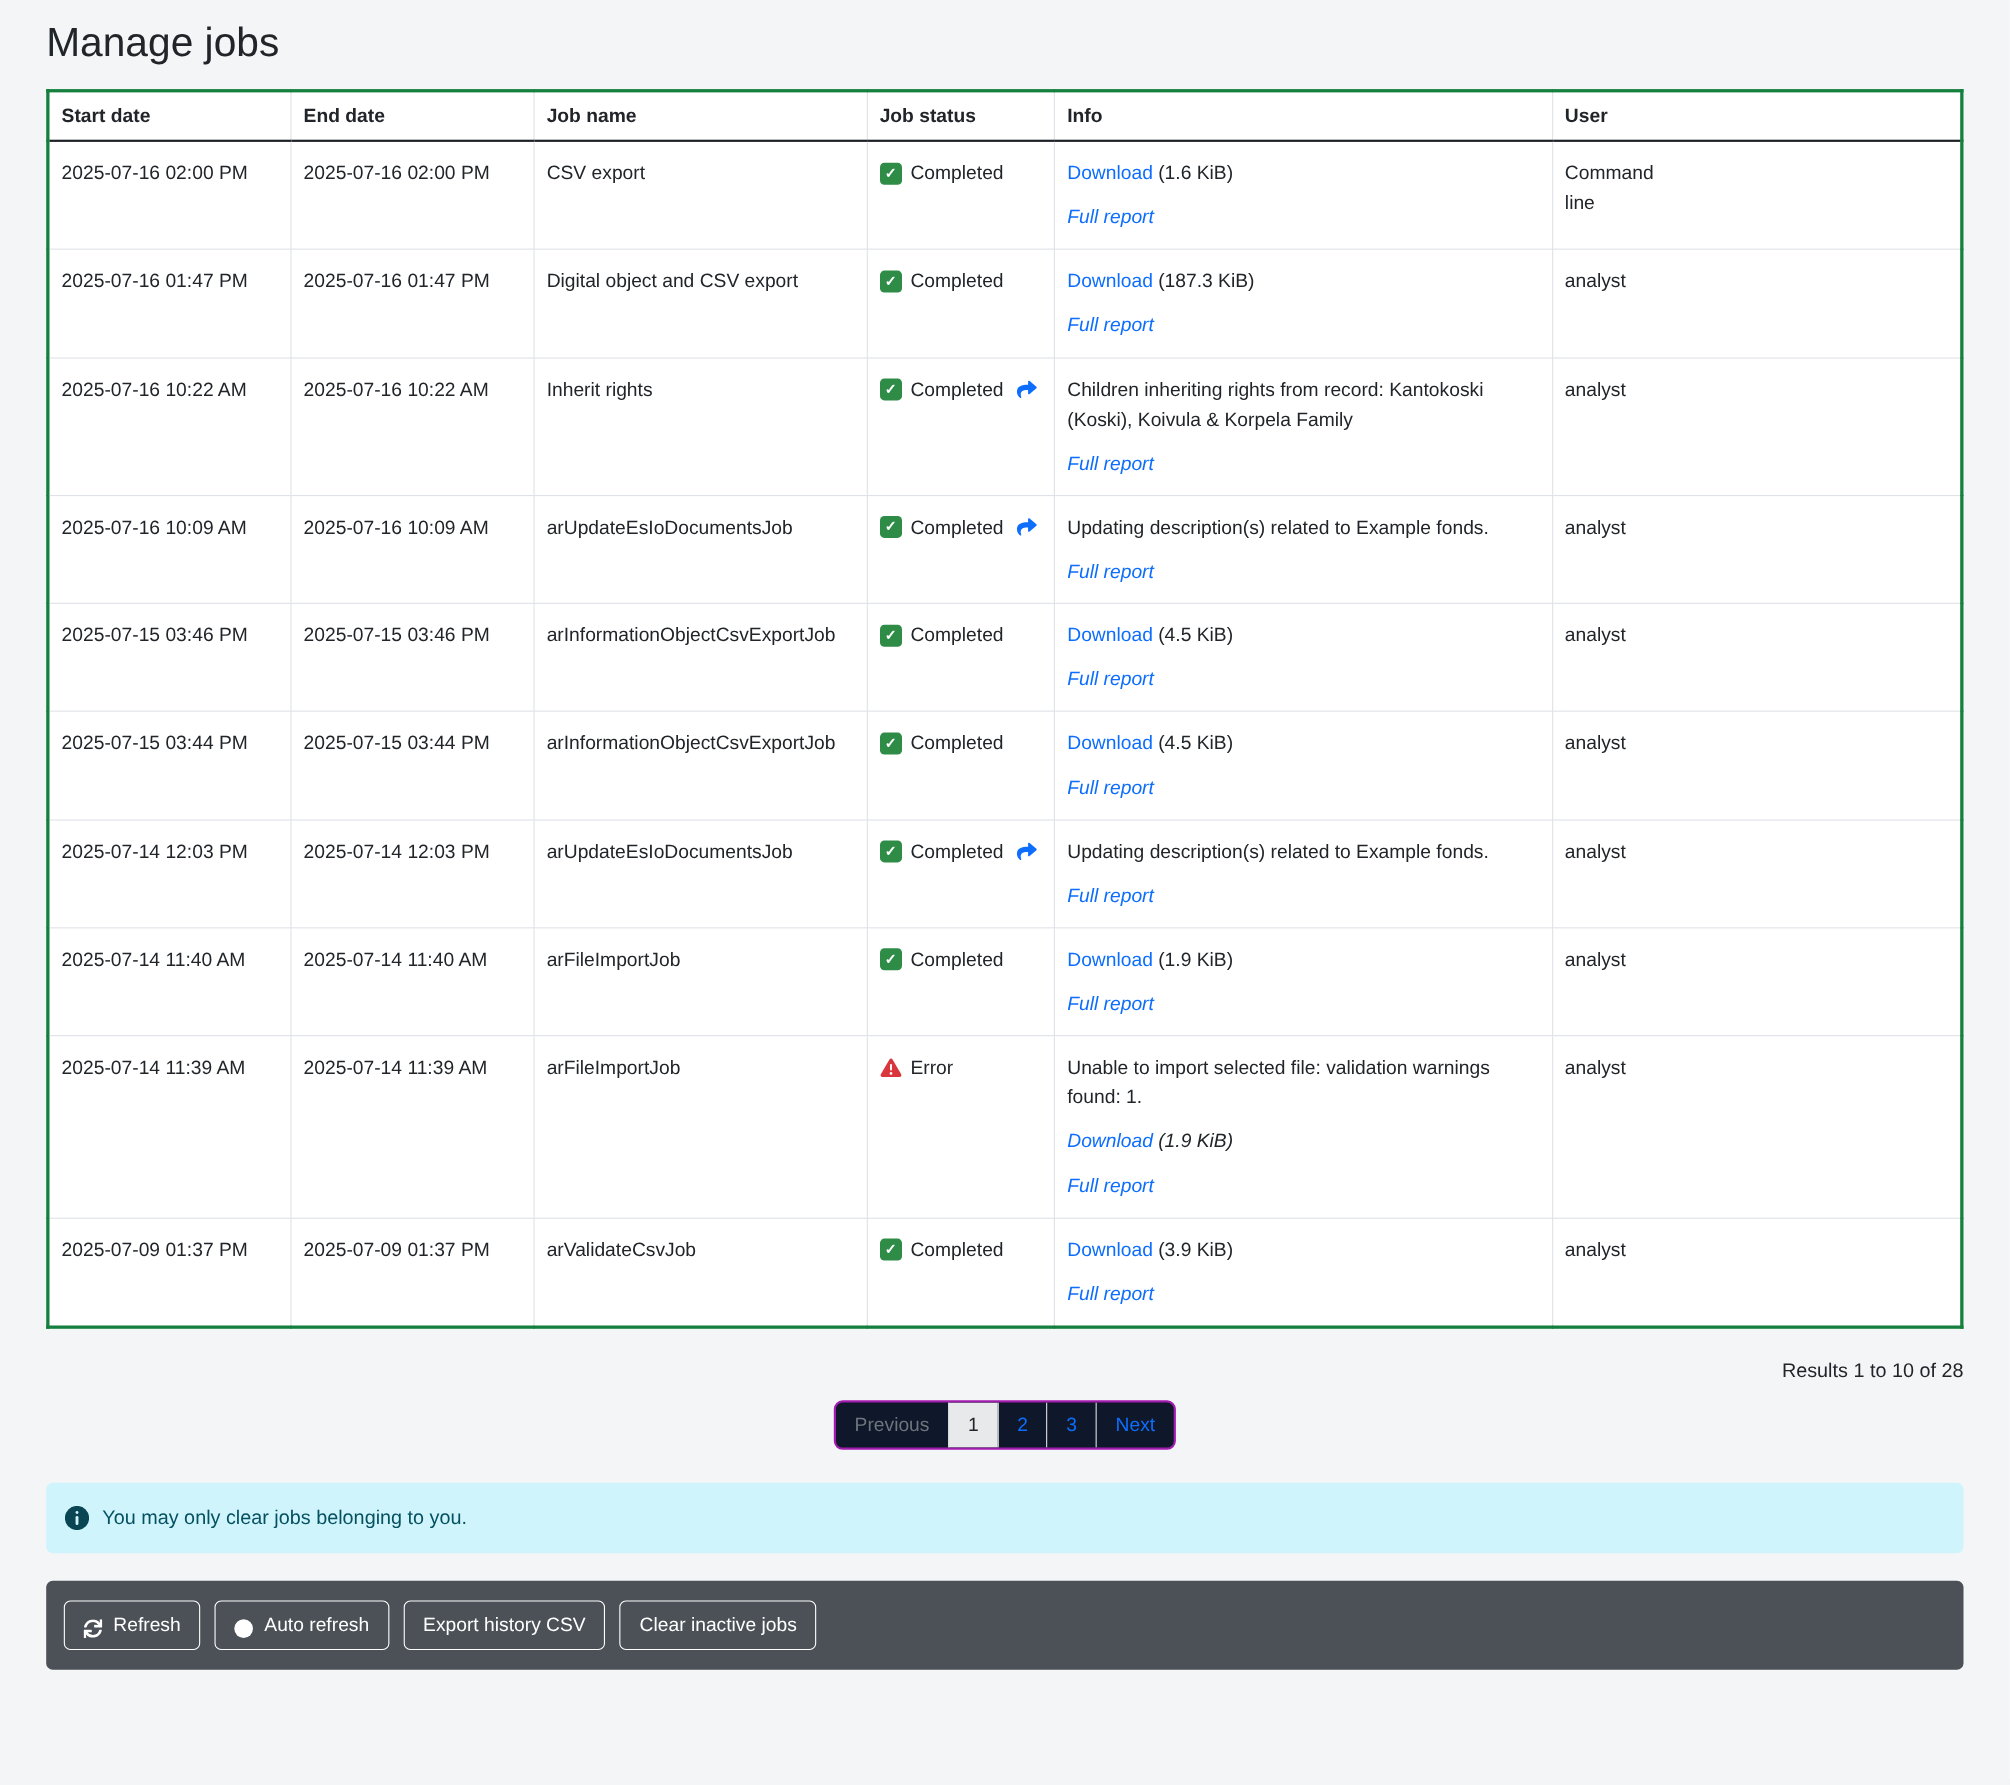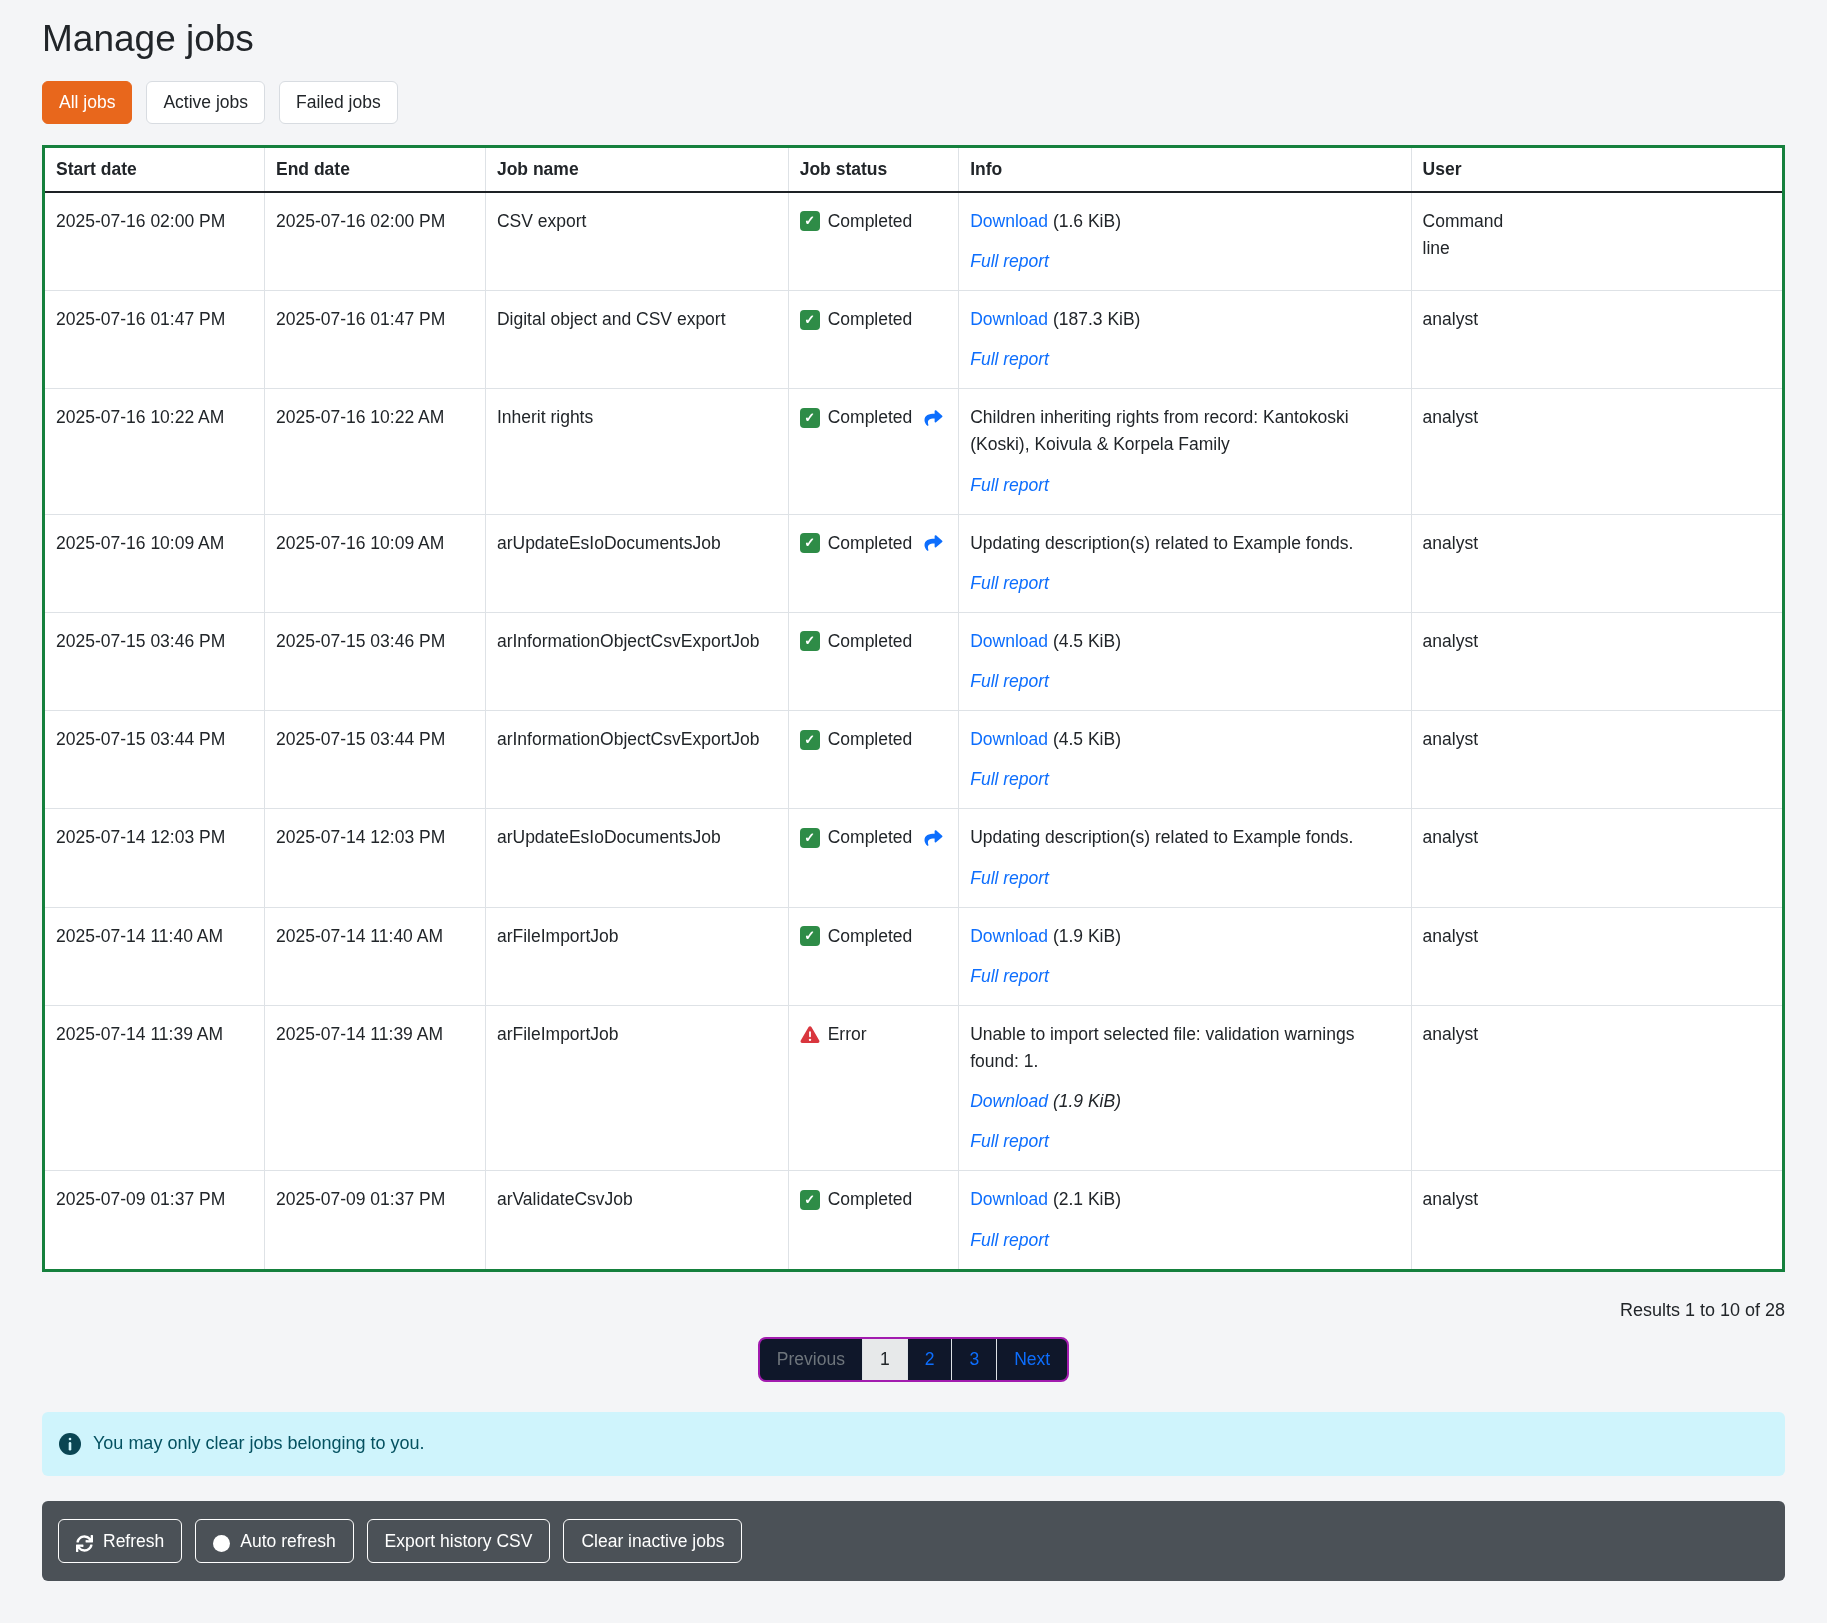--- a/index.html
+++ b/index.html
@@ -147,25 +147,20 @@
   }
   .tb-btn svg { flex:none; }
 </style>
 </head>
 <body>
 
 <div class="container">
 
   <h1 class="page-title">Manage jobs</h1>
 
-  <div class="filters">
-    <button class="filter-btn active">All jobs</button>
-    <button class="filter-btn">Active jobs</button>
-    <button class="filter-btn">Failed jobs</button>
-  </div>
 
   <table class="jobs">
     <colgroup>
       <col class="c-start">
         <col class="c-end">
         <col class="c-name">
       <col class="c-status">
         <col class="c-info">
         <col class="c-user">
     </colgroup>
@@ -385,21 +380,21 @@
       <td>
         <span class="status-wrap">
           <span class="check-icon">✓</span>
 
           <span>Completed</span>
 
         </span>
       </td>
       <td>
 
-        <div class="info-line"><a class="lnk">Download</a><span class="dl-size"> (2.1 KiB)</span></div>
+        <div class="info-line"><a class="lnk">Download</a><span class="dl-size"> (3.9 KiB)</span></div>
         <div class="info-line"><a class="lnk">Full report</a></div>
       </td>
       <td><span class="user-val">analyst</span></td>
     </tr>
   </tbody>
   </table>
 
   <div class="results">Results 1 to 10 of 28</div>
 
   <div class="pagination-wrap">

